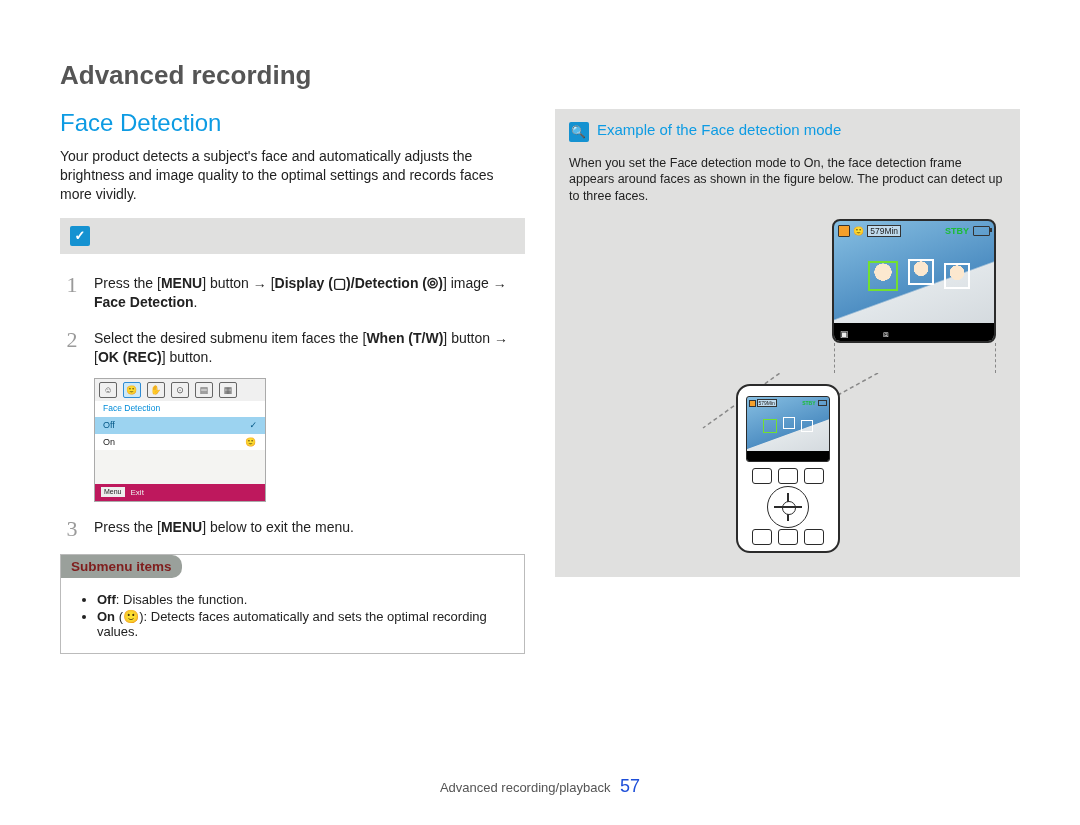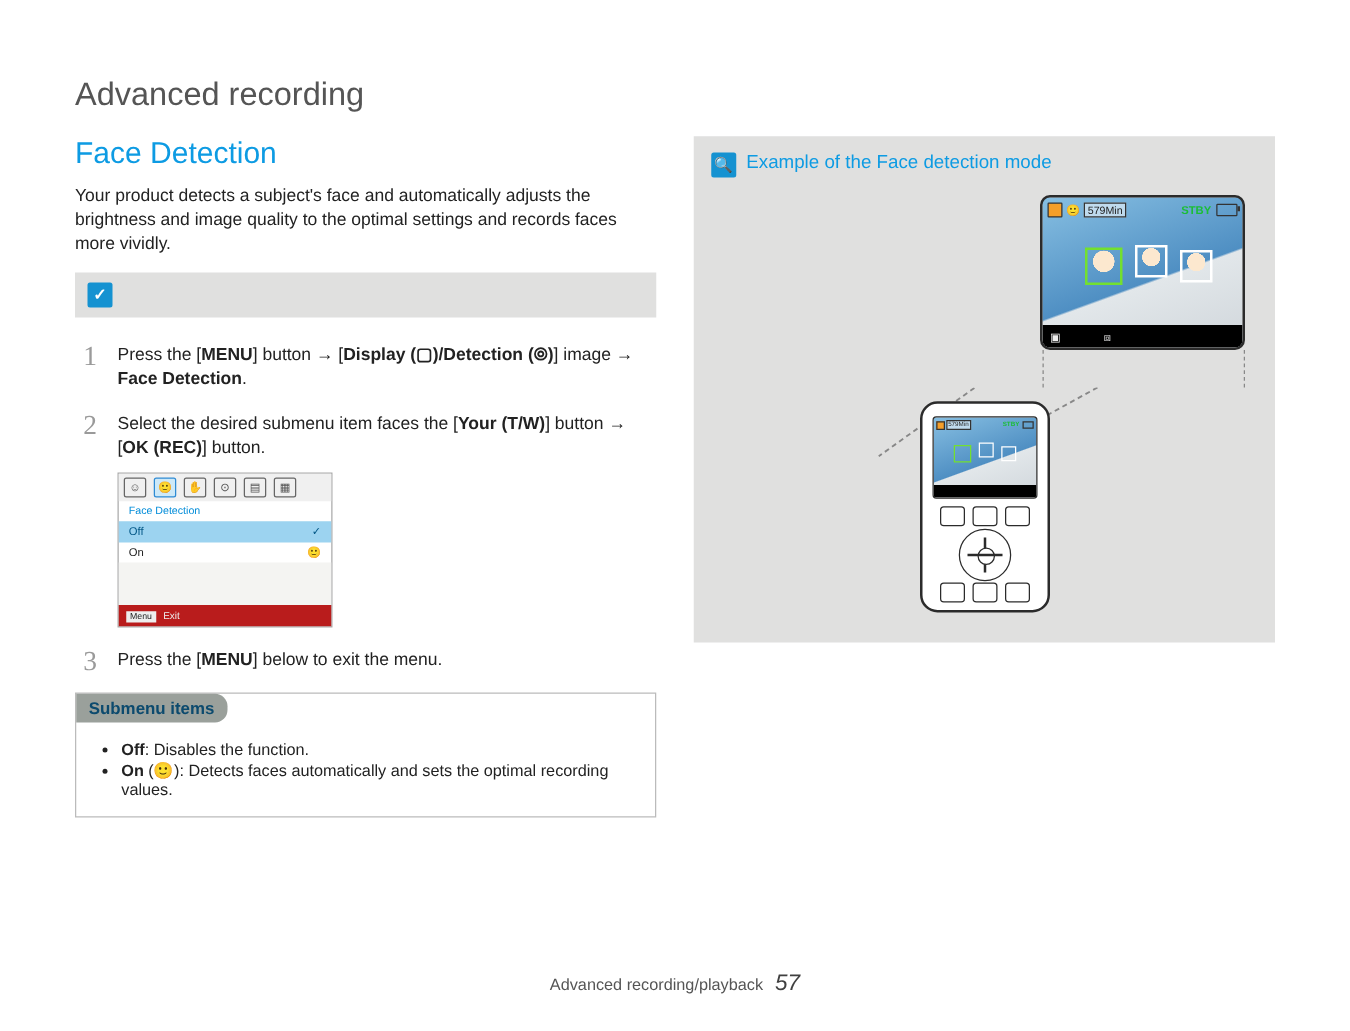--- a/index.html
+++ b/index.html
@@ -13,21 +13,21 @@
   }
   .page {
     position: relative;
     width: 1080px;
     height: 825px;
     box-sizing: border-box;
     padding: 60px 60px 0 60px;
   }
   .chapter-title {
     font-size: 26px;
-    font-weight: 400;
+    font-weight: 700;
     color: #555;
     margin: 0 0 18px 0;
   }
   .cols {
     display: flex;
     gap: 30px;
   }
   .col {
     flex: 1;
     min-width: 0;
@@ -92,21 +92,21 @@
     font-family: Georgia, 'Times New Roman', serif;
     font-size: 22px;
     color: #9a9a9a;
   }
   .submenu-frame {
     border: 1px solid #bbb;
     margin-top: 12px;
   }
   .submenu-header {
     background: #9aa09b;
-    color: #0c4a6e;
+    color: #7f1d1d;
     font-weight: bold;
     font-size: 13.5px;
     padding: 4px 10px;
     display: inline-block;
     border-top-right-radius: 10px;
     border-bottom-right-radius: 10px;
   }
   .submenu-body {
     padding: 10px 18px;
     font-size: 13px;
@@ -137,21 +137,21 @@
   }
   .lcd-top .tab.active { background:#cde9f8; border-color:#2e8bd4; color:#1573bd;}
   .lcd-list-title {
     font-size: 8.5px; color: #008cd9; padding: 2px 8px;
   }
   .lcd-item {
     font-size: 9px; padding: 2px 8px; display:flex; justify-content:space-between;
   }
   .lcd-item.off { background:#9cd3f0; color:#045887; }
   .lcd-footer {
-    background:#b91c1c; color:#eee; font-size:8px; padding:3px 6px; display:flex; gap:6px; align-items:flex-end;
+    background:#be185d; color:#eee; font-size:8px; padding:3px 6px; display:flex; gap:6px; align-items:flex-start;
   }
   .lcd-footer .tag { background:#eee; color:#222; padding:0 3px; font-size:7px;}
   
   .example-box {
     background: #e0e0df;
     padding: 12px 14px 24px 14px;
   }
   .example-title {
     color: #0d9be3;
     font-size: 15px;
@@ -202,21 +202,21 @@
   .btn-row{display:flex;gap:6px;}
   .dbtn{width:18px;height:14px;border:1.5px solid #2b2b2b;border-radius:3px;}
   .dpad{width:40px;height:40px;border:1.5px solid #2b2b2b;border-radius:50%;position:relative;}
   .dpad::before,.dpad::after{content:'';position:absolute;background:#2b2b2b;}
   .dpad::before{left:19px;top:6px;width:2px;height:28px;} 
   .dpad::after{top:19px;left:6px;height:2px;width:28px;}
   .dpad .center{position:absolute;left:14px;top:14px;width:12px;height:12px;border:1.5px solid #2b2b2b;border-radius:50%;background:#fff;}
   .footer {
     position:absolute; left:0; right:0; bottom:28px; text-align:center; font-size:13px; color:#555;
   }
-  .footer .pn { font-size:18px; color:#404040; margin-left:6px;font-style:italic;}
+  .footer .pn { font-size:18px; color:#1d4ed8; margin-left:6px;}
 </style>
 </head>
 <body>
 
 <div class="page">
 
   <h1 class="chapter-title">Advanced recording</h1>
 
   <div class="cols">
 
@@ -226,21 +226,21 @@
 
       <div class="notebox">
         <div class="noteicon">✓</div>
       </div>
 
       <ol class="steps">
         <li>
           <span>Press the [</span><b>MENU</b><span>] button → [</span><b>Display (▢)/Detection (⦾)</b><span>] image → </span><b>Face Detection</b><span>.</span>
         </li>
         <li>
-          <span>Select the desired submenu item faces the [</span><b>Your (T/W)</b><span>] button → [</span><b>OK (REC)</b><span>] button.</span>
+          <span>Select the desired submenu item faces the [</span><b>When (T/W)</b><span>] button → [</span><b>OK (REC)</b><span>] button.</span>
 
           <div class="lcd">
             <div class="lcd-top">
               <div class="tab">☺</div>
               <div class="tab active">🙂</div>
               <div class="tab">✋</div>
               <div class="tab">⊙</div>
               <div class="tab">▤</div>
               <div class="tab">▦</div>
             </div>
@@ -275,20 +275,21 @@
         </div>
       </div>
     </div>
 
     <div class="col">
       <div class="example-box">
         <div class="example-title-row">
           <div class="icon">🔍</div>
           <div class="example-title">Example of the Face detection mode</div>
         </div>
+        <p class="smalltext">When you set the Face detection mode to On, the face detection frame appears around faces as shown in the figure below. The product can detect up to three faces.</p>
 
         <div class="monitor" style="margin-left:auto;margin-right:10px;">
           <div class="topbar">
             <div class="left">
               <span style="width:10px;height:10px;background:#f59f2a;border:0.5px solid #333;border-radius:1px;display:inline-block;"></span>
               <span style="color:#fff;font-size:9px;">🙂</span>
               <span class="chip">579Min</span>
             </div>
             <div style="display:flex;gap:4px;align-items:center;">
               <span class="stby">STBY</span>

